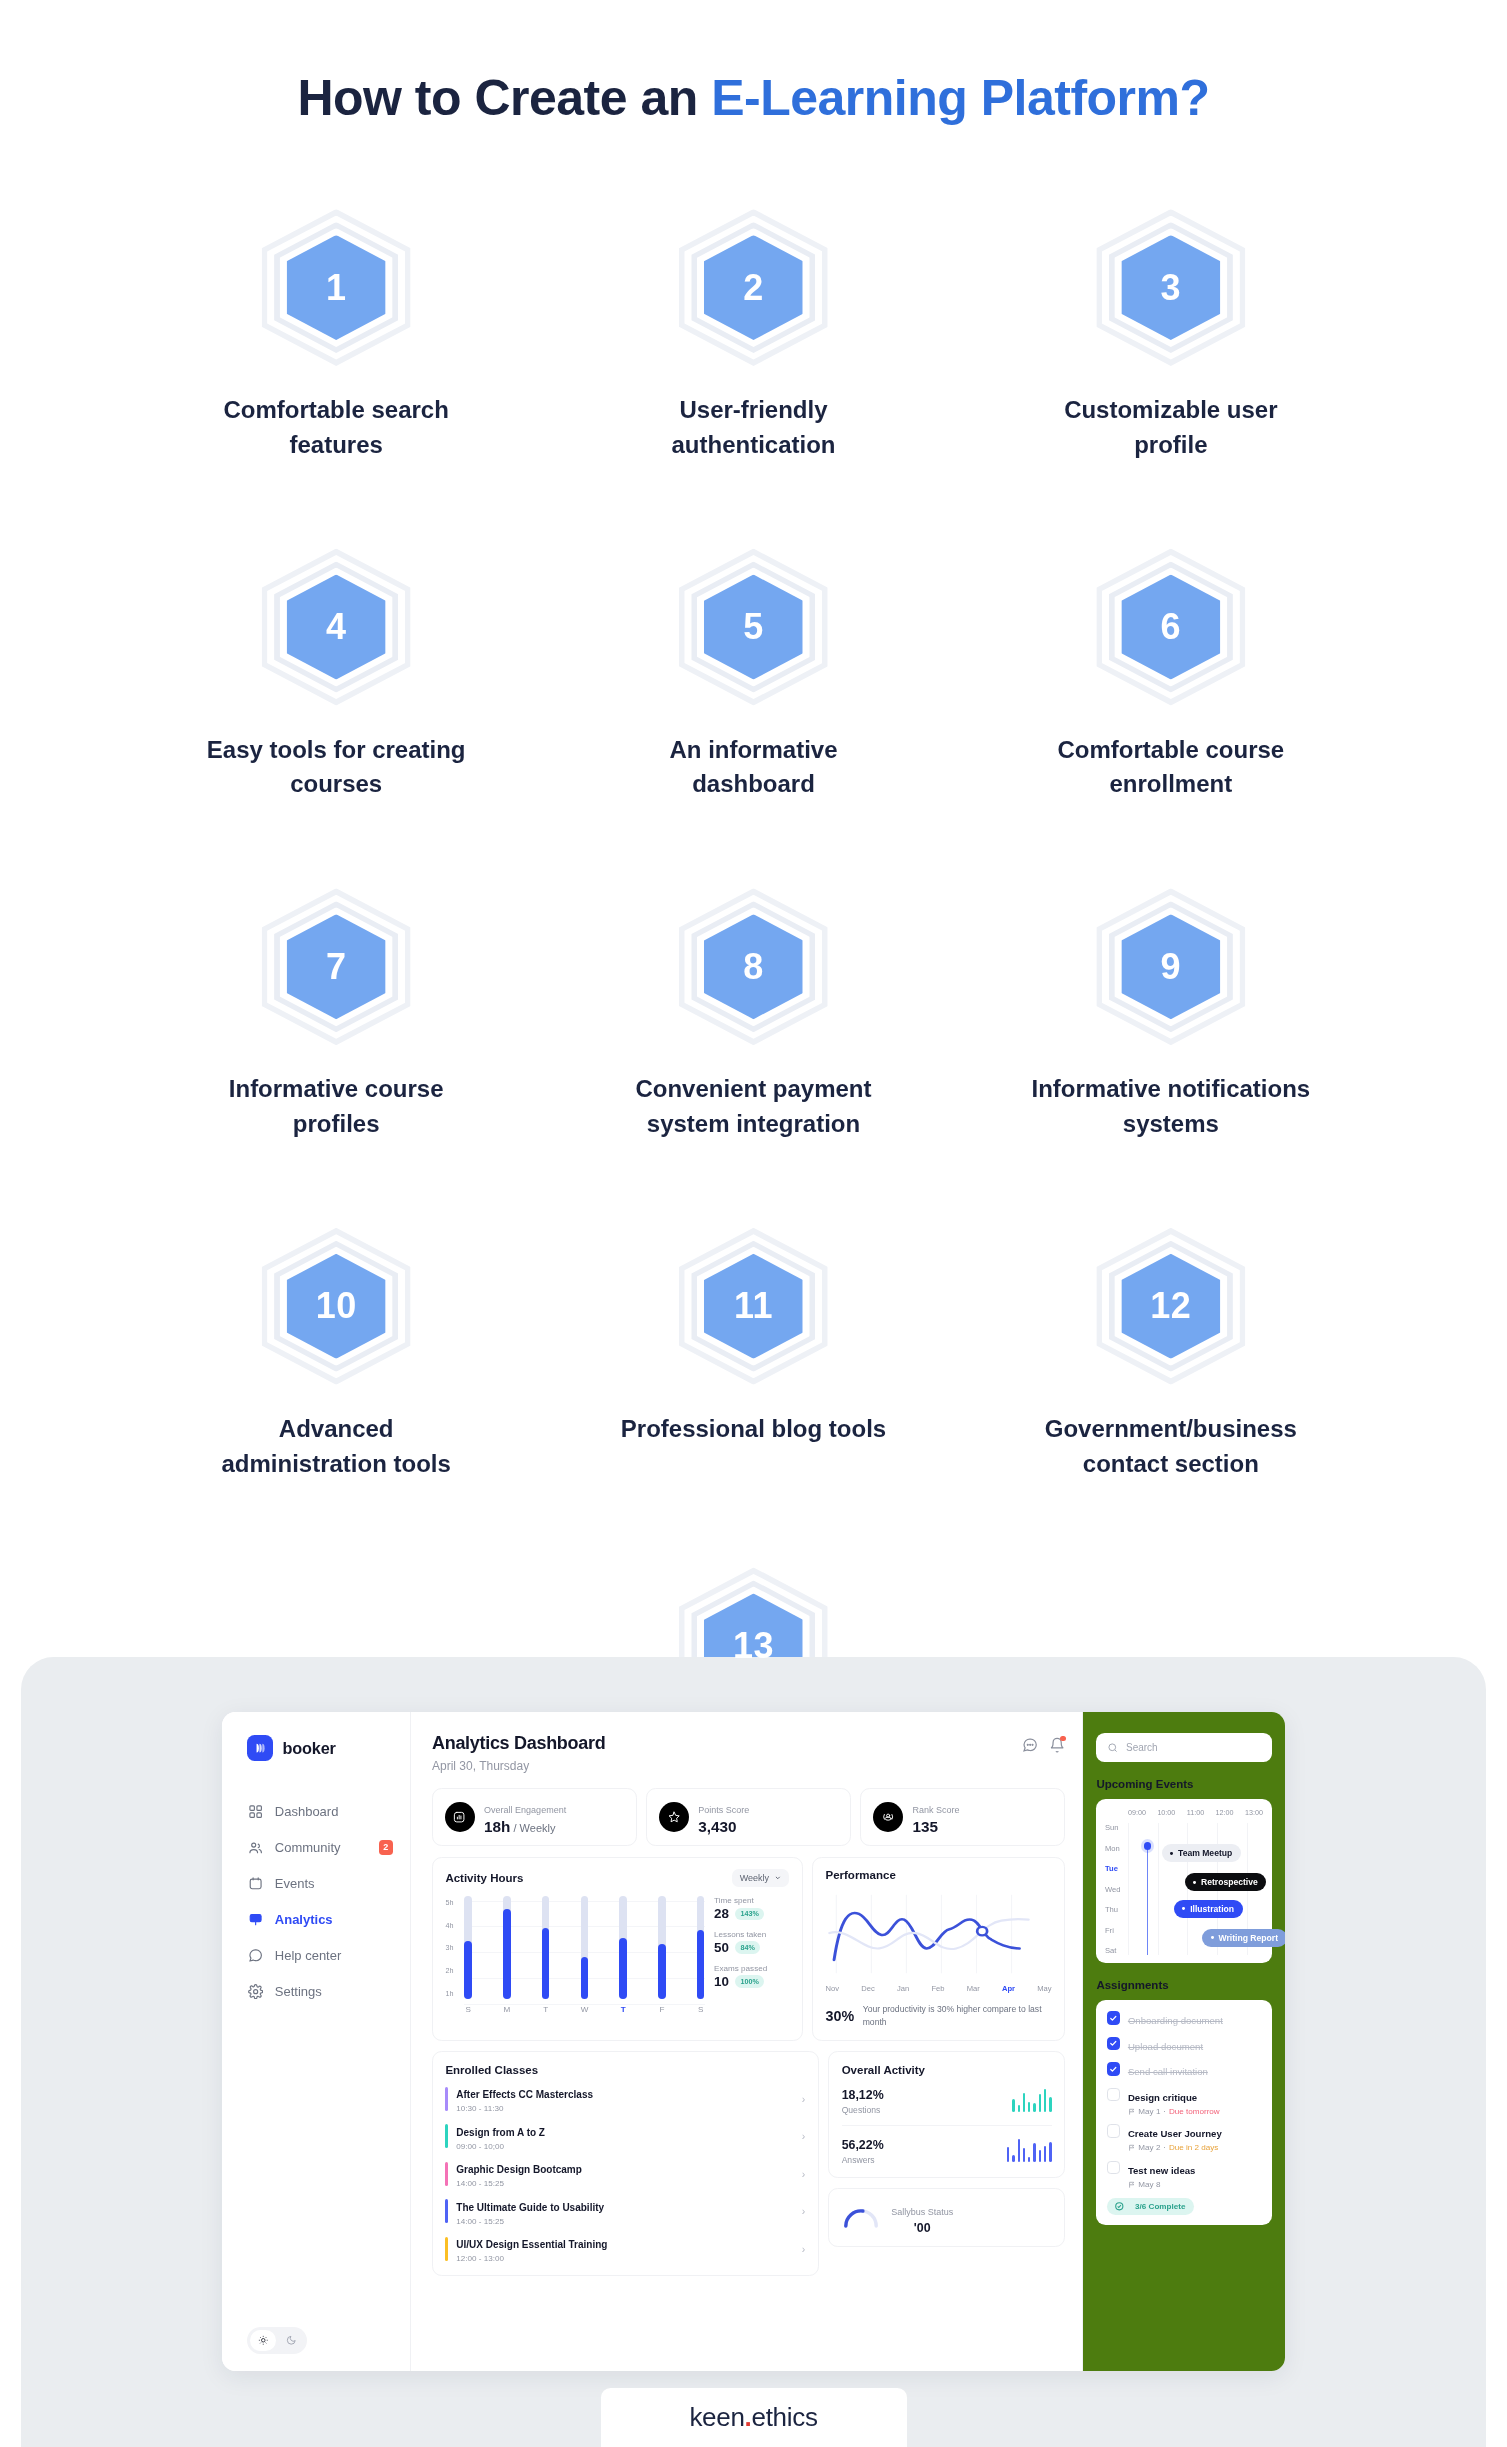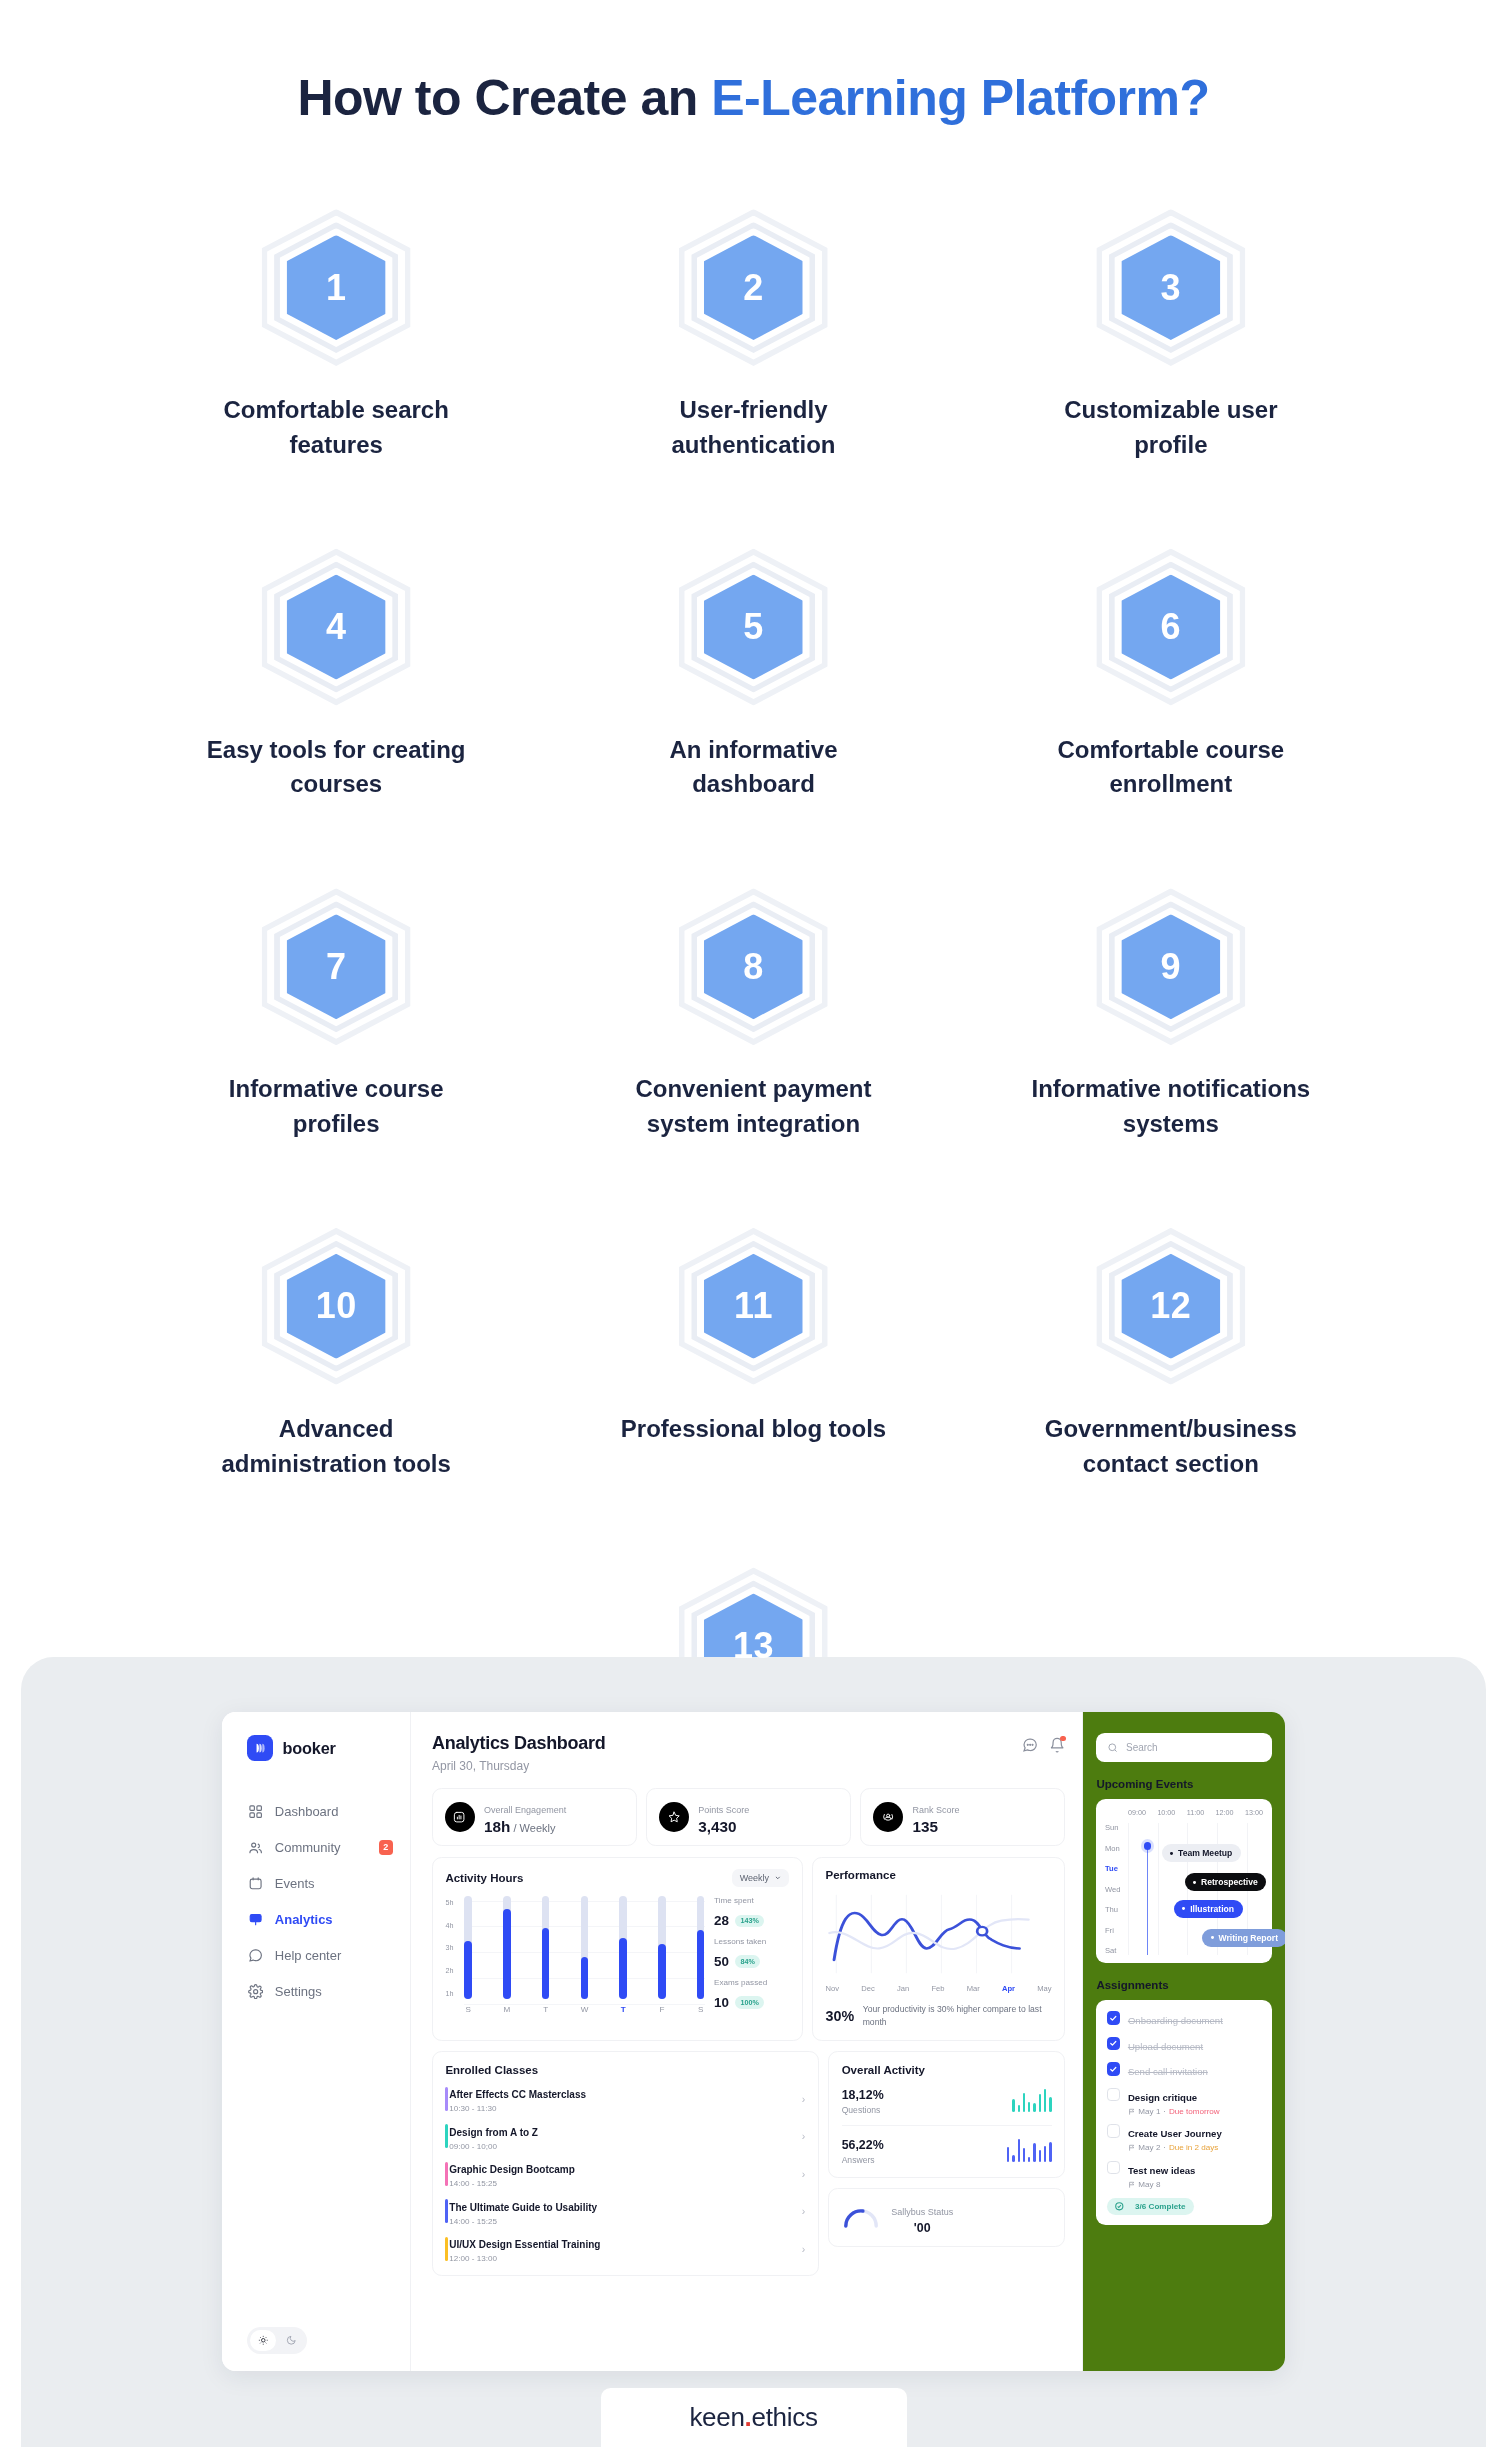--- a/index.html
+++ b/index.html
@@ -257,40 +257,40 @@
   .ah-xaxis {
     display: flex; justify-content: space-between;
     margin: 5.7px 0 0 19px;
     font-size: 8.1px; color: #9296a3;
   }
   .ah-xaxis span { width: 7.6px; text-align: center; }
   .ah-xaxis span.hl { color: #2f4bf5; font-weight: 700; }
 
   .ah-metrics { width: 75px; flex: 0 0 75px; display: flex; flex-direction: column; gap: 8.6px; }
   .metric-lbl { font-size: 8.1px; color: #9296a3; }
-  .metric-row { display: flex; align-items: center; gap: 5.7px; margin-top: 8px; }
+  .metric-row { display: flex; align-items: center; gap: 5.7px; margin-top: 1px; }
   .metric-val { font-size: 13.4px; font-weight: 700; color: #14172a; }
   .metric-chip {
     background: #dcf5f0; color: #2aa28c;
     font-size: 7.2px; font-weight: 700;
     border-radius: 7.6px; padding: 1.9px 5.7px;
   }
 
   
   .p-perf { flex: 1; min-width: 0; display: flex; flex-direction: column; }
   .perf-chart { position: relative; height: 92px; margin-top: 7.6px; }
   .perf-x { display: flex; justify-content: space-between; font-size: 7.6px; color: #9296a3; margin-top: 2.9px; }
   .perf-x span.hl { color: #2f4bf5; font-weight: 700; }
   .perf-foot { display: flex; align-items: center; gap: 8.6px; margin-top: 10.5px; }
   .perf-pct { font-size: 14.3px; font-weight: 700; color: #14172a; }
   .perf-note { font-size: 8.6px; color: #6c7280; line-height: 1.45; }
 
   
   .p-classes { flex: 1.52; min-width: 0; }
-  .class-item { display: flex; align-items: center; gap: 1px; margin-top: 8.6px; }
+  .class-item { display: flex; align-items: center; gap: 8px; margin-top: 8.6px; }
   .class-bar { width: 2.9px; height: 24px; border-radius: 1.9px; flex: 0 0 2.9px; }
   .class-name { font-size: 10px; font-weight: 700; color: #14172a; }
   .class-time { font-size: 8.1px; color: #9296a3; margin-top: 1.9px; }
   .class-chevron { margin-left: auto; color: #b6bac5; font-size: 10.5px; }
 
   
   .p-overall { flex: 1; min-width: 0; }
   .oa-row { display: flex; align-items: center; margin-top: 9.6px; }
   .oa-row + .oa-row { border-top: 1px solid #f2f3f6; padding-top: 9.6px; }
   .oa-pct { font-size: 12.4px; font-weight: 700; color: #14172a; }

